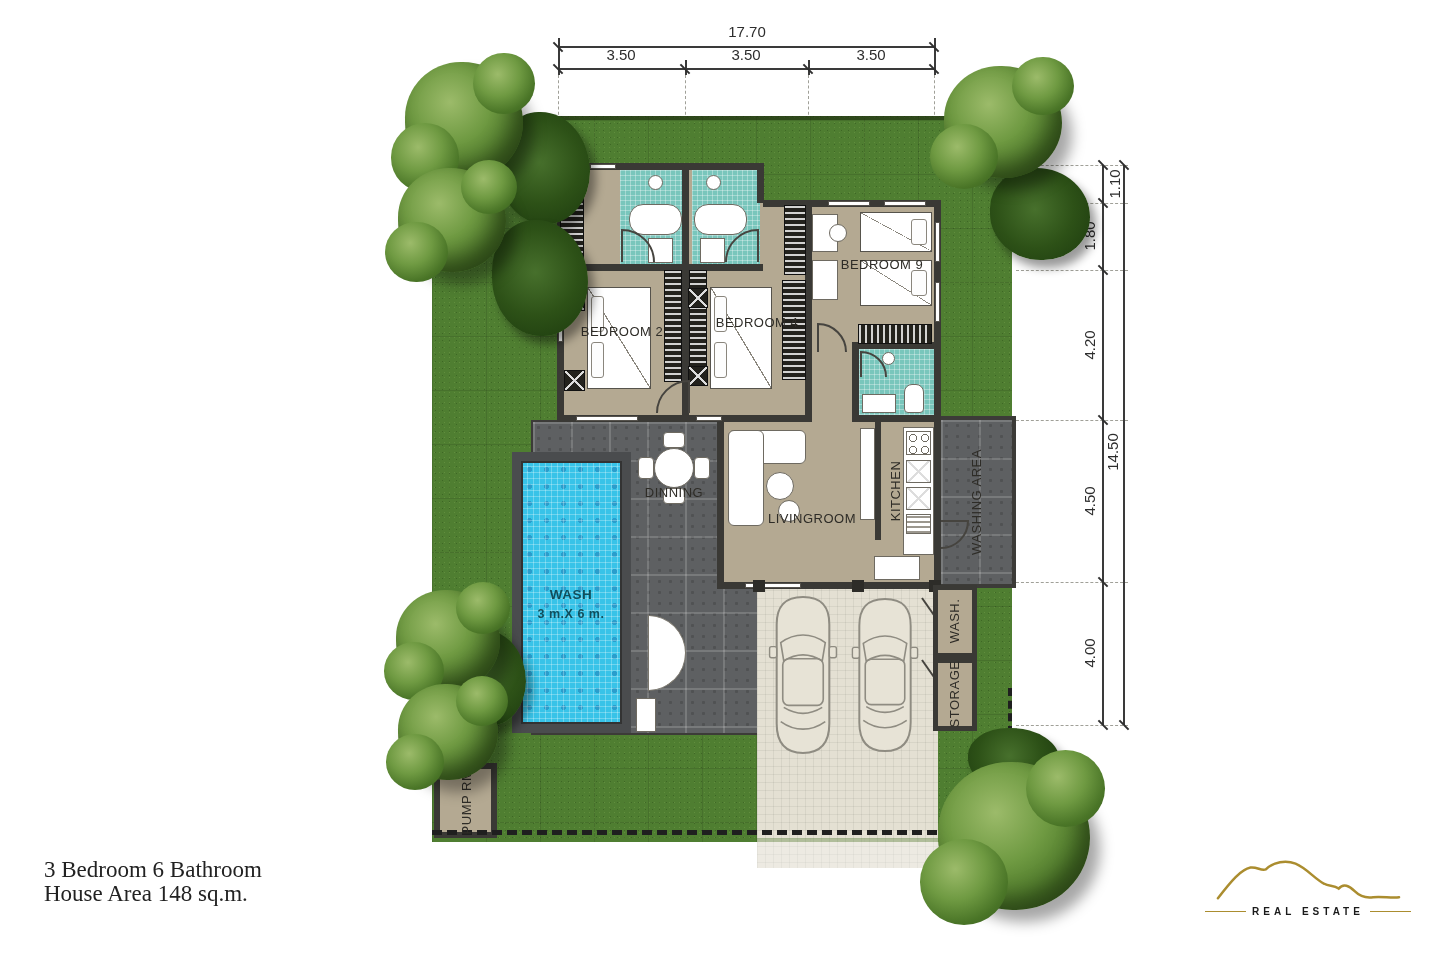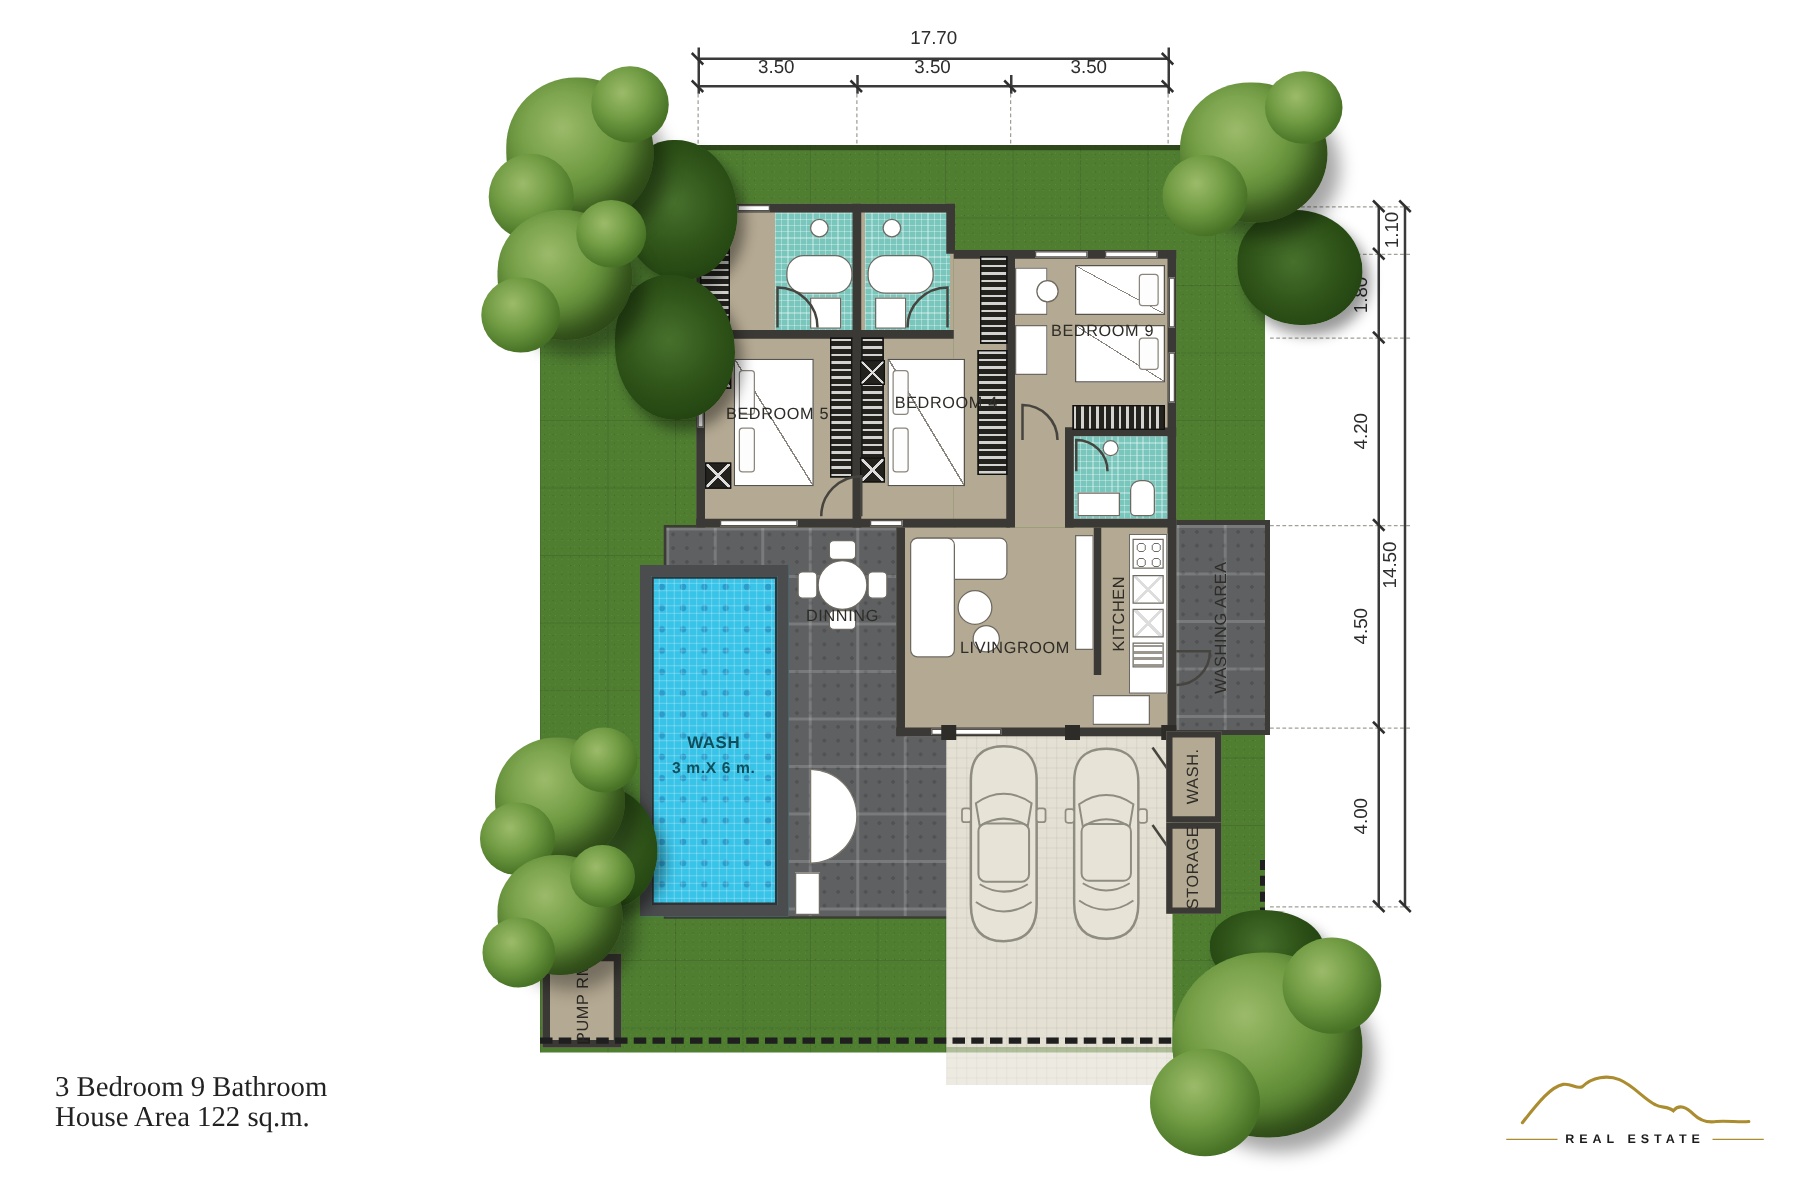--- a/index.html
+++ b/index.html
@@ -295,21 +295,21 @@
     </g>
   </svg>
 
   <div class="abs floor" style="left:933px;top:585px;width:44px;height:73px;border:5px solid #3a3935;box-sizing:border-box"></div>
   <div class="abs floor" style="left:933px;top:658px;width:44px;height:73px;border:5px solid #3a3935;box-sizing:border-box"></div>
   <div class="abs floor" style="left:434px;top:763px;width:63px;height:75px;border:6px solid #3a3935;box-sizing:border-box"></div>
 
   <div class="abs" style="left:432px;top:830px;width:580px;border-top:5px dashed #1f1f1f"></div>
   <div class="abs" style="left:1008px;top:688px;height:46px;border-left:4px dashed #1f1f1f"></div>
 
-  <div class="abs rlab" style="left:622px;top:331px">BEDROOM 5</div>
+  <div class="abs rlab" style="left:622px;top:331px">BEDROOM 2</div>
   <div class="abs rlab" style="left:757px;top:322px">BEDROOM 4</div>
   <div class="abs rlab" style="left:882px;top:264px">BEDROOM 9</div>
   <div class="abs rlab" style="left:674px;top:492px">DINNING</div>
   <div class="abs rlab" style="left:812px;top:518px">LIVINGROOM</div>
   <div class="abs rlab rot" style="left:895px;top:491px">KITCHEN</div>
   <div class="abs rlab rot" style="left:976px;top:502px">WASHING AREA</div>
   <div class="abs rlab rot" style="left:954px;top:621px">WASH.</div>
   <div class="abs rlab rot" style="left:954px;top:694px">STORAGE</div>
   <div class="abs rlab rot" style="left:466px;top:800px">PUMP RM.</div>
   <div class="abs plab" style="left:571px;top:594px">WASH</div>
@@ -321,22 +321,22 @@
   <div class="abs tree" style="left:398px;top:168px;width:108px;height:104px"></div>
   <div class="abs palm" style="left:990px;top:168px;width:100px;height:92px"></div>
   <div class="abs tree" style="left:944px;top:66px;width:118px;height:112px"></div>
   <div class="abs palm" style="left:448px;top:630px;width:78px;height:96px"></div>
   <div class="abs tree" style="left:396px;top:590px;width:104px;height:100px"></div>
   <div class="abs tree" style="left:398px;top:684px;width:100px;height:96px"></div>
   <div class="abs palm" style="left:968px;top:728px;width:92px;height:62px"></div>
   <div class="abs tree" style="left:938px;top:762px;width:152px;height:148px"></div>
 
   <div class="abs serif" style="left:44px;top:858px">
-    <div class="type-sub">3 Bedroom 9 Bathroom</div>
-    <div class="type-sub">House Area 122 sq.m.</div>
+    <div class="type-sub">3 Bedroom 6 Bathroom</div>
+    <div class="type-sub">House Area 148 sq.m.</div>
   </div>
 
   <div class="abs" id="logo" style="left:1205px;top:856px">
     <svg width="200" height="46" viewBox="0 0 200 48">
       <path d="M6,44 C20,26 30,14 40,12 C47,11 51,16 56,14 C64,6 77,4 87,8 C99,13 107,24 117,29 C122,32 127,30 132,34 C137,28 143,31 149,37 C154,42 161,44 168,43 C176,42 188,44 195,43" fill="none" stroke="#ab8d2f" stroke-width="2.6" stroke-linecap="round"></path>
     </svg>
     <div id="logo-tagline-row">
       <div class="gold-line"></div>
       <div id="logo-tagline">REAL ESTATE</div>
       <div class="gold-line"></div>

